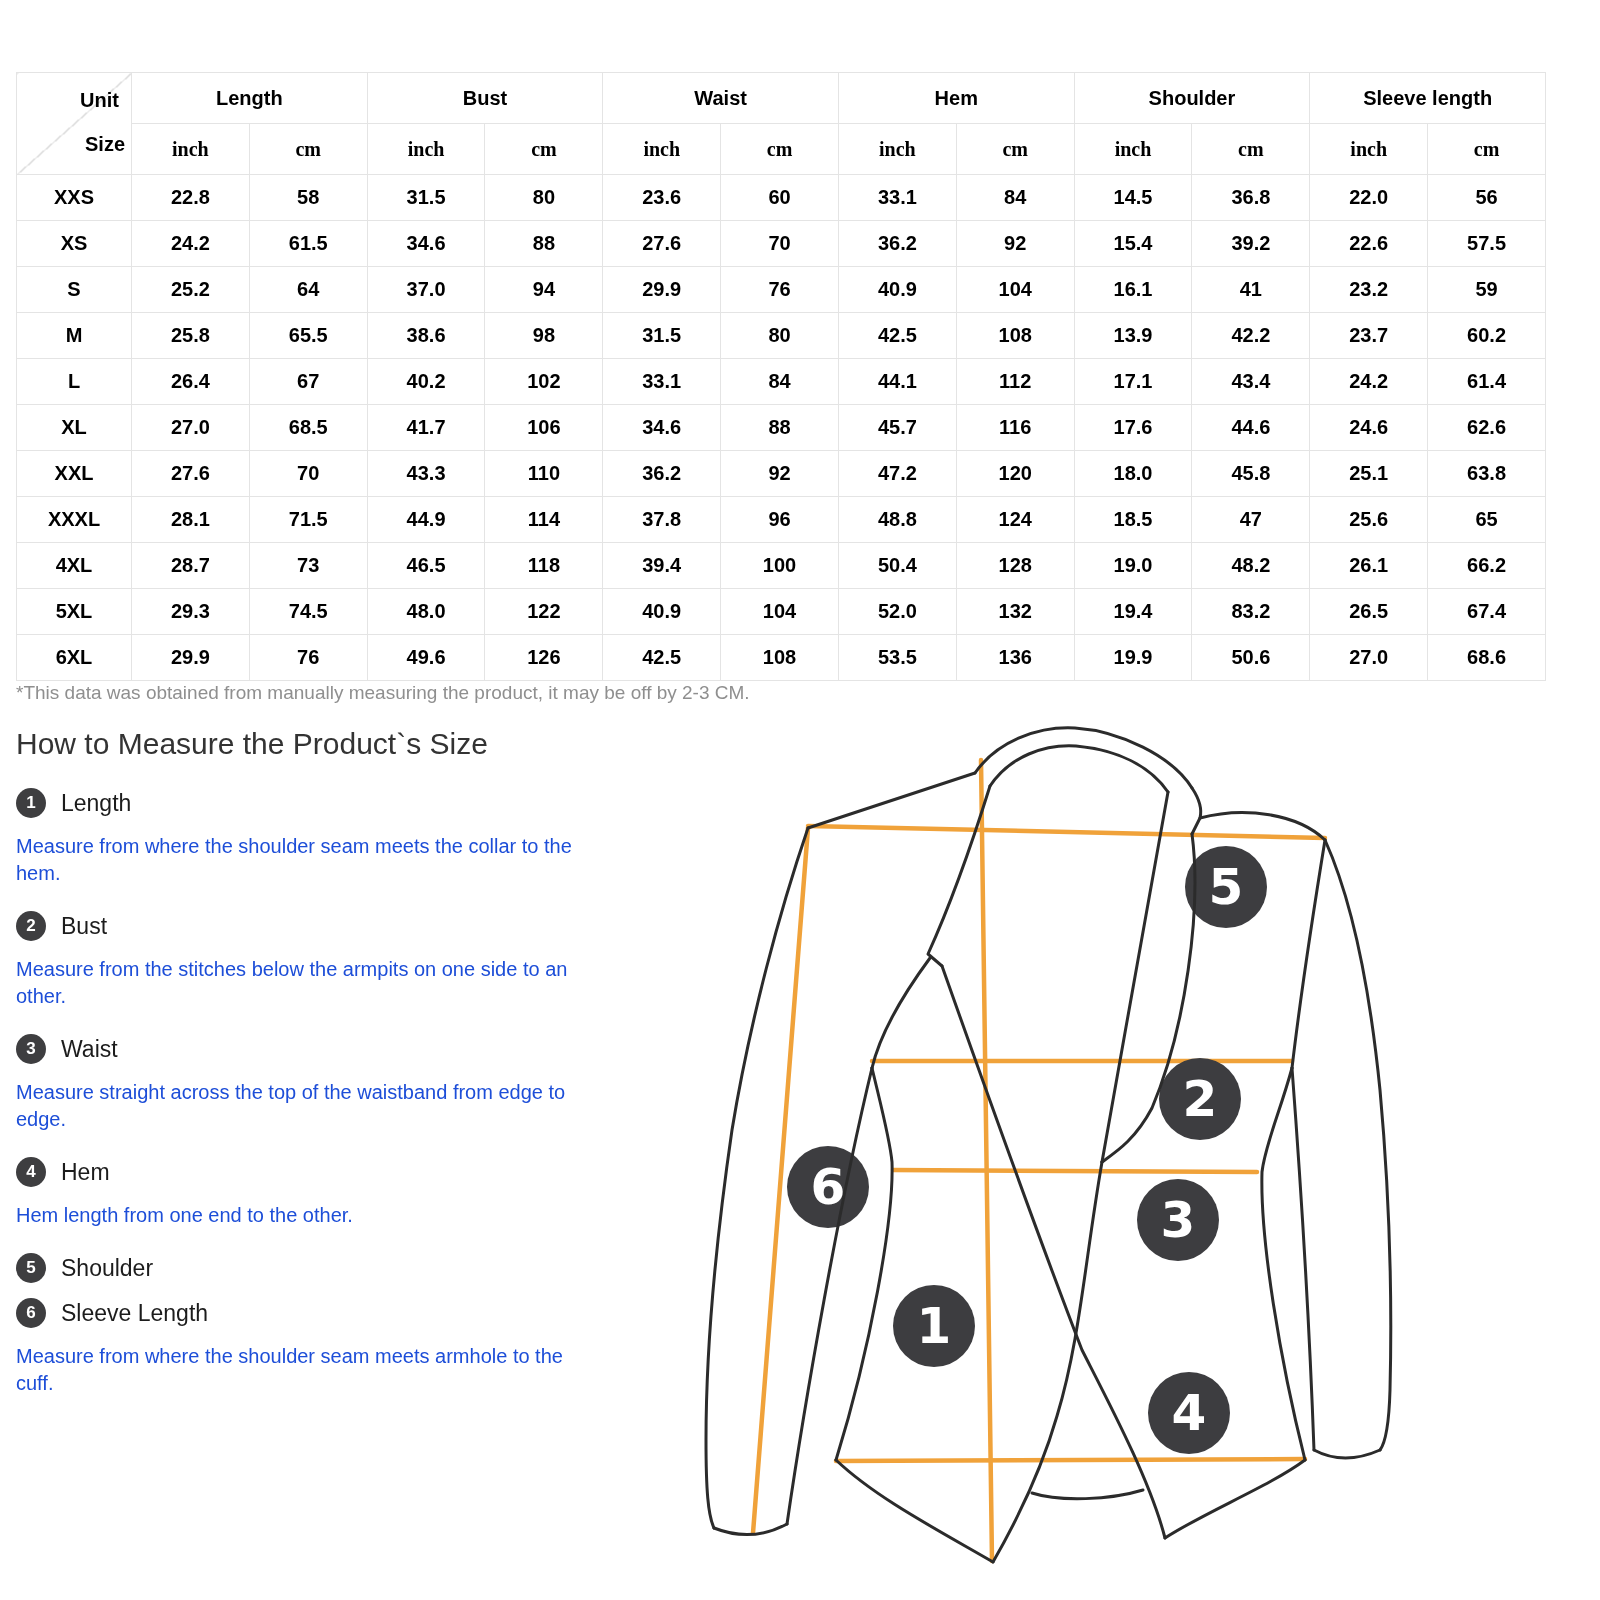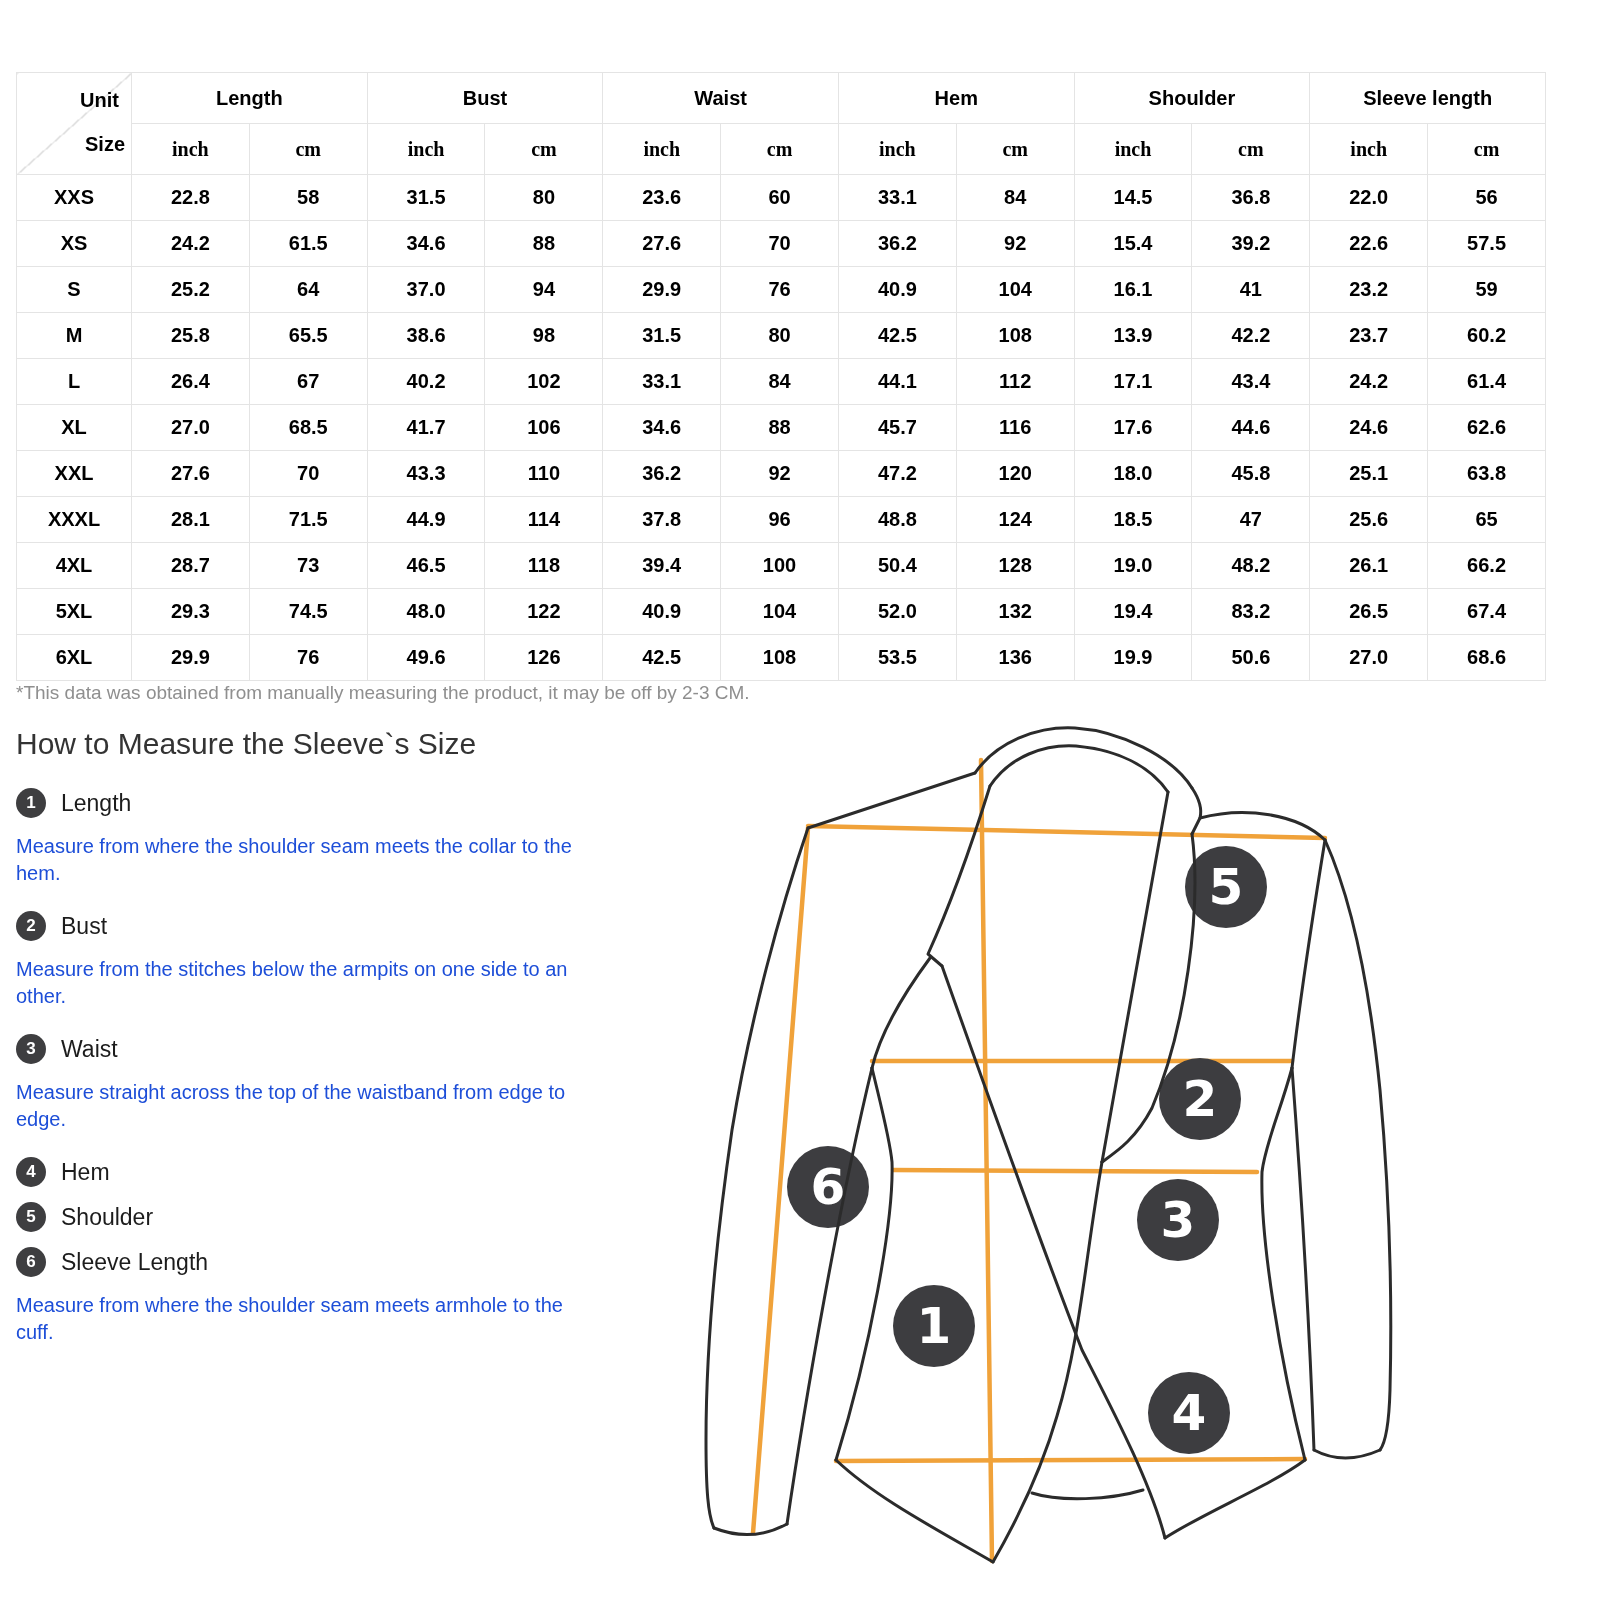--- a/index.html
+++ b/index.html
@@ -232,21 +232,21 @@
           <td>50.6</td>
           <td>27.0</td>
           <td>68.6</td>
         </tr>
       </tbody>
   </table>
 </div>
 
 <div class="footnote">*This data was obtained from manually measuring the product, it may be off by 2-3 CM.</div>
 
-<div class="measure-heading">How to Measure the Sleeve`s Size</div>
+<div class="measure-heading">How to Measure the Product`s Size</div>
 <div class="measure-list">
     <div>
       <div class="m-head">
         <span class="m-num">1</span>
         <span class="m-label">Length</span>
       </div>
       <p class="m-desc">Measure from where the shoulder seam meets the collar to the
 hem.</p>
     </div>
     <div>
@@ -263,20 +263,21 @@
         <span class="m-label">Waist</span>
       </div>
       <p class="m-desc">Measure straight across the top of the waistband from edge to
 edge.</p>
     </div>
     <div>
       <div class="m-head">
         <span class="m-num">4</span>
         <span class="m-label">Hem</span>
       </div>
+      <p class="m-desc">Hem length from one end to the other.</p>
     </div>
     <div>
       <div class="m-head">
         <span class="m-num">5</span>
         <span class="m-label">Shoulder</span>
       </div>
     </div>
     <div>
       <div class="m-head">
         <span class="m-num">6</span>

